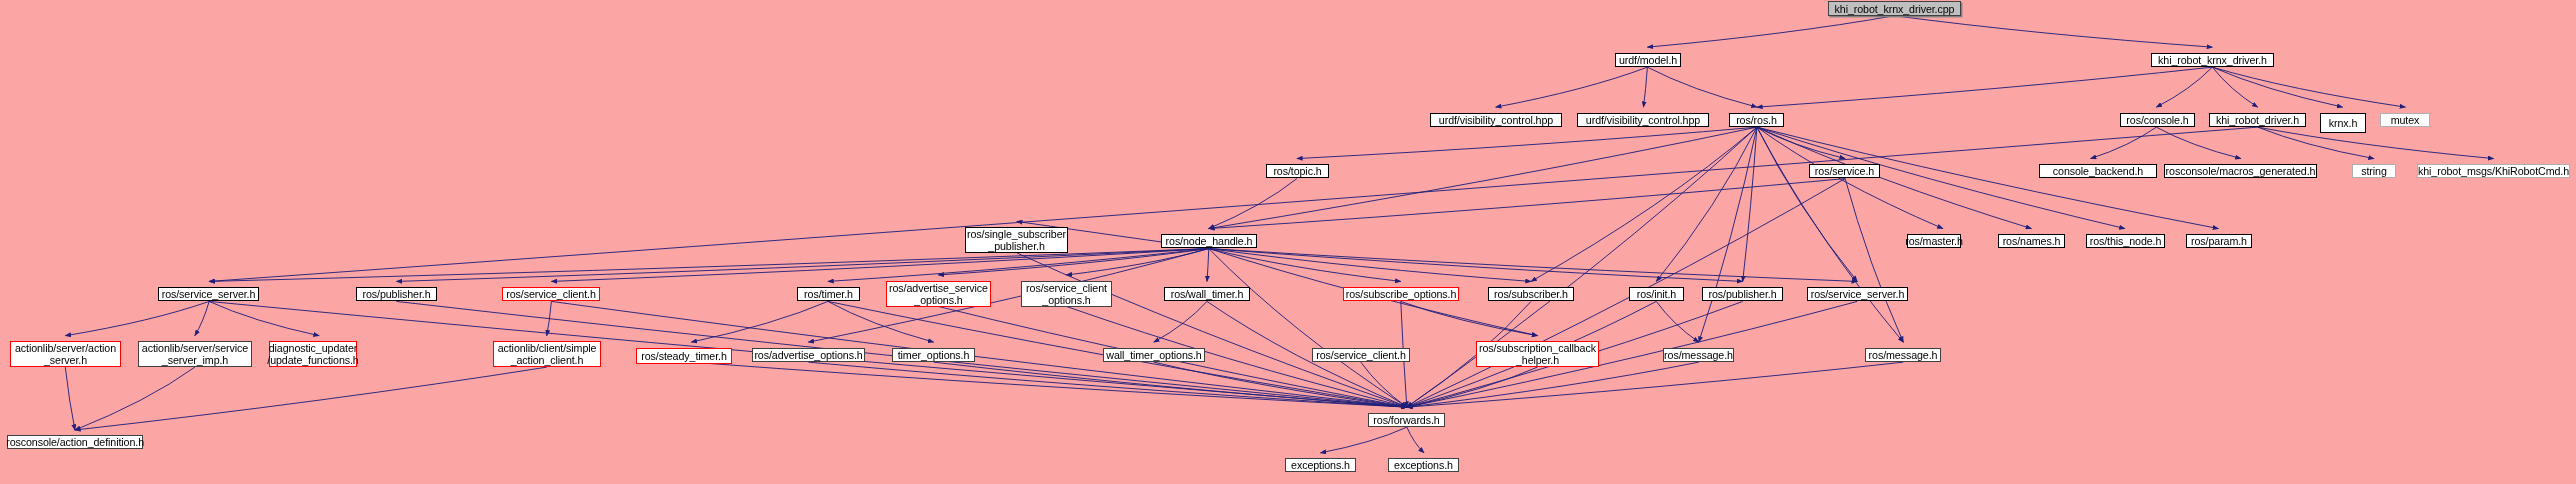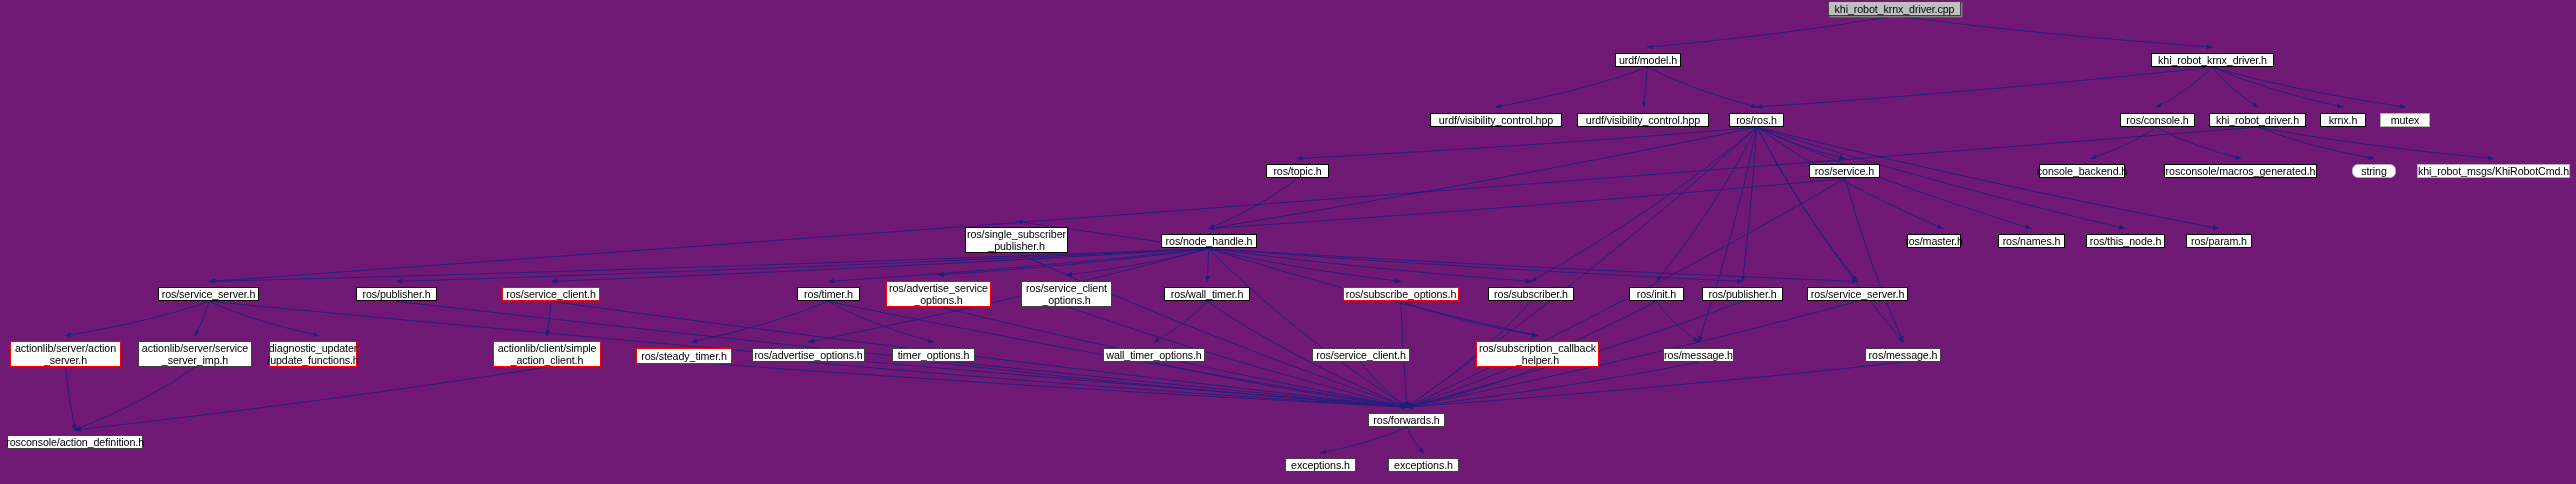--- a/index.html
+++ b/index.html
@@ -5,21 +5,21 @@
 <style>
   html, body {
     margin: 0;
     padding: 0;
     background: #ffffff;
   }
   #graph {
     position: relative;
     width: 2576px;
     height: 485px;
-    background: #701a75;
+    background: #fca5a5;
     font-family: "Liberation Sans", sans-serif;
     overflow: hidden;
   }
   #edge-layer {
     position: absolute;
     left: 0;
     top: 0;
     width: 2576px;
     height: 485px;
     pointer-events: none;
@@ -156,26 +156,26 @@
   </svg>
   <div id="nodes">
       <div class="node root" style="left: 1828px; top: 1.4px; width: 133px; height: 14.3px;">khi_robot_krnx_driver.cpp</div>
       <div class="node bold" style="left: 1615px; top: 53px; width: 66px; height: 14.3px;">urdf/model.h</div>
       <div class="node bold" style="left: 2151px; top: 53px; width: 123px; height: 14px;">khi_robot_krnx_driver.h</div>
       <div class="node plain" style="left: 1430px; top: 113px; width: 132px; height: 14.3px;">urdf/visibility_control.hpp</div>
       <div class="node plain" style="left: 1577px; top: 113px; width: 132px; height: 14.3px;">urdf/visibility_control.hpp</div>
       <div class="node bold" style="left: 1729px; top: 113px; width: 55px; height: 14.3px;">ros/ros.h</div>
       <div class="node bold" style="left: 2120px; top: 113px; width: 75px; height: 14.3px;">ros/console.h</div>
       <div class="node bold" style="left: 2209px; top: 113px; width: 97px; height: 14.3px;">khi_robot_driver.h</div>
-      <div class="node bold" style="left: 2320px; top: 113px; width: 46px; height: 14px;">krnx.h</div>
+      <div class="node bold" style="left: 2320px; top: 113px; width: 46px; height: 20px;">krnx.h</div>
       <div class="node thin-grey" style="left: 2380px; top: 113px; width: 50px; height: 14.3px;">mutex</div>
       <div class="node bold" style="left: 1809px; top: 164px; width: 71px; height: 14.3px;">ros/service.h</div>
-      <div class="node plain" style="left: 2039px; top: 164px; width: 86px; height: 14.3px;">console_backend.h</div>
+      <div class="node plain" style="left: 2039px; top: 164px; width: 118px; height: 14.3px;">console_backend.h</div>
       <div class="node bold" style="left: 2164px; top: 164px; width: 153px; height: 14.3px;">rosconsole/macros_generated.h</div>
-      <div class="node thin-grey" style="left: 2352px; top: 164px; width: 44px; height: 14.3px; border-radius: 6px;">string</div>
+      <div class="node thin-grey" style="left: 2352px; top: 164px; width: 44px; height: 14.3px;">string</div>
       <div class="node thin-grey" style="left: 2417px; top: 164px; width: 153px; height: 14.3px;">khi_robot_msgs/KhiRobotCmd.h</div>
       <div class="node bold" style="left: 1266px; top: 164px; width: 63px; height: 14.3px;">ros/topic.h</div>
       <div class="node bold" style="left: 1907px; top: 234px; width: 54px; height: 14.3px;">ros/master.h</div>
       <div class="node bold" style="left: 1998px; top: 234px; width: 67px; height: 14.3px;">ros/names.h</div>
       <div class="node bold" style="left: 2086px; top: 234px; width: 79px; height: 14.3px;">ros/this_node.h</div>
       <div class="node bold" style="left: 2186px; top: 234px; width: 66px; height: 14.3px;">ros/param.h</div>
       <div class="node bold" style="left: 965px; top: 227px; width: 103px; height: 26px;">ros/single_subscriber
 _publisher.h</div>
       <div class="node bold" style="left: 1161px; top: 234px; width: 96px; height: 14.3px;">ros/node_handle.h</div>
       <div class="node bold" style="left: 158px; top: 287px; width: 101px; height: 14.3px;">ros/service_server.h</div>

